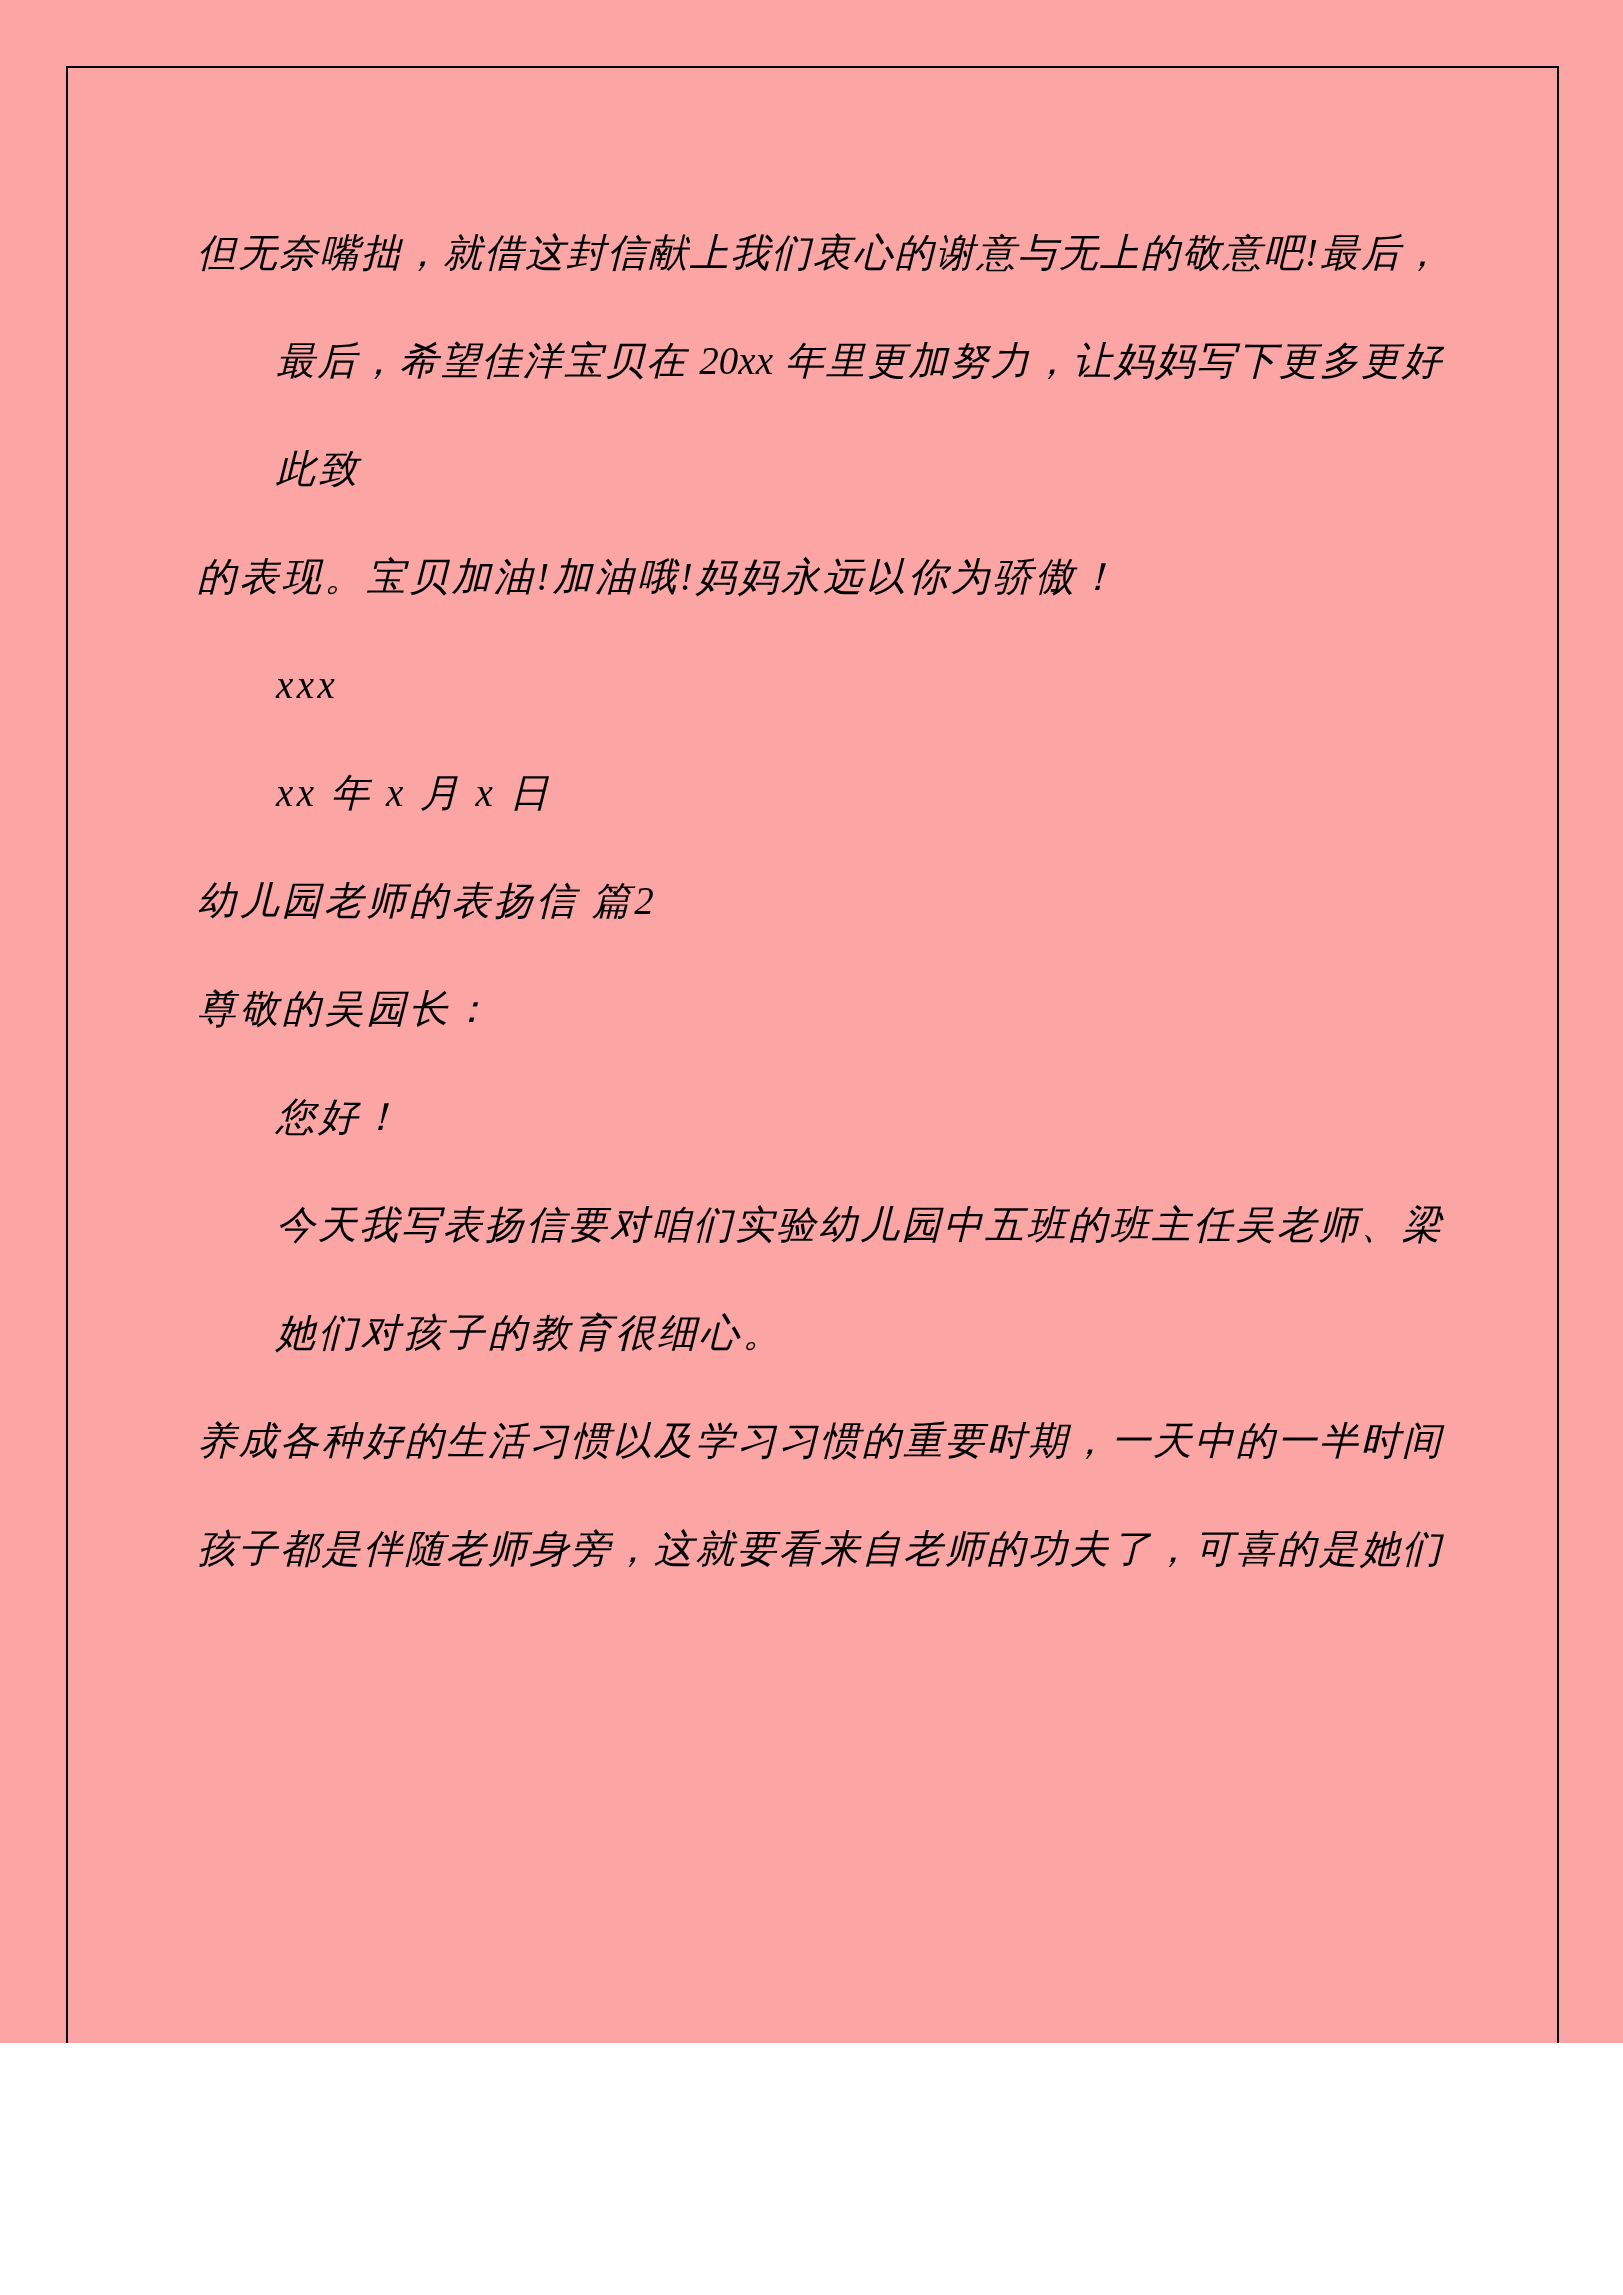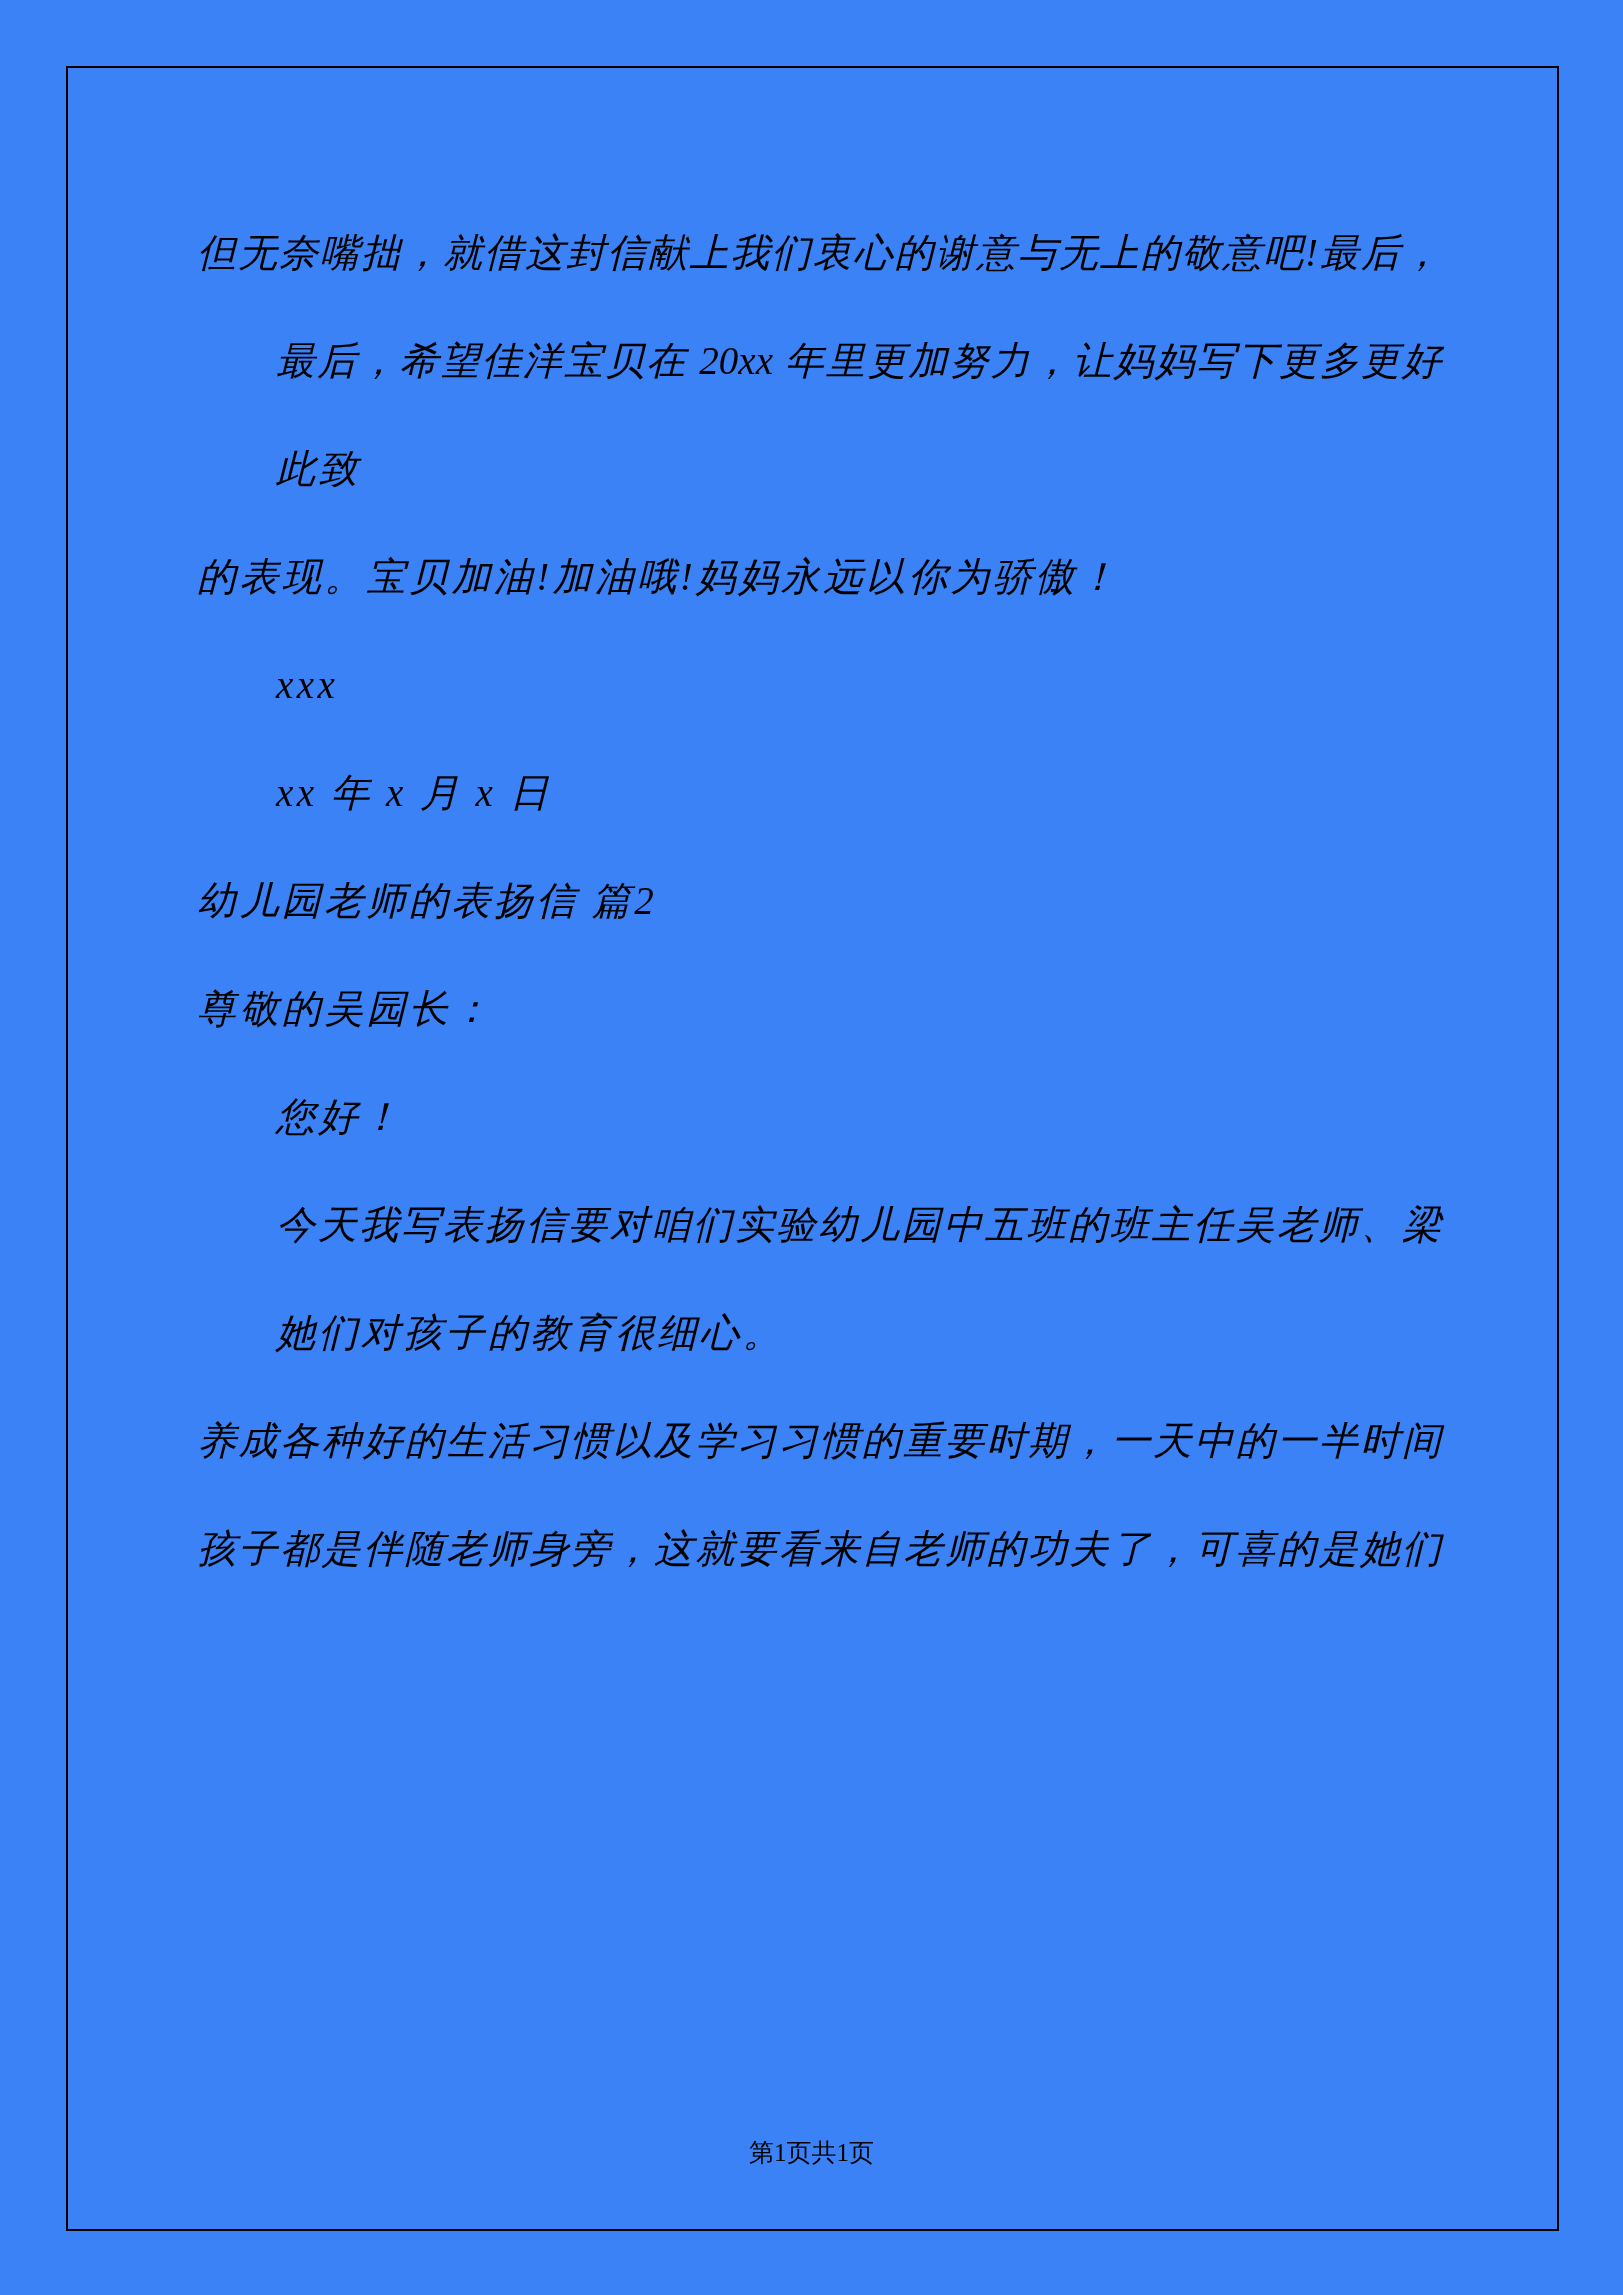--- a/index.html
+++ b/index.html
@@ -3,22 +3,22 @@
 <meta charset="utf-8">
 <style>
   html, body {
     margin: 0;
     padding: 0;
     background: #ffffff;
   }
   .page {
     position: relative;
     width: 1623px;
-    height: 2295px;
-    background: #3b82f6;
+    height: 2043px;
+    background: #fca5a5;
     overflow: hidden;
   }
   .frame {
     position: absolute;
     left: 66px;
     top: 66px;
     width: 1489px;
     height: 2161px;
     border: 2.2px solid #000000;
     box-sizing: content-box;

